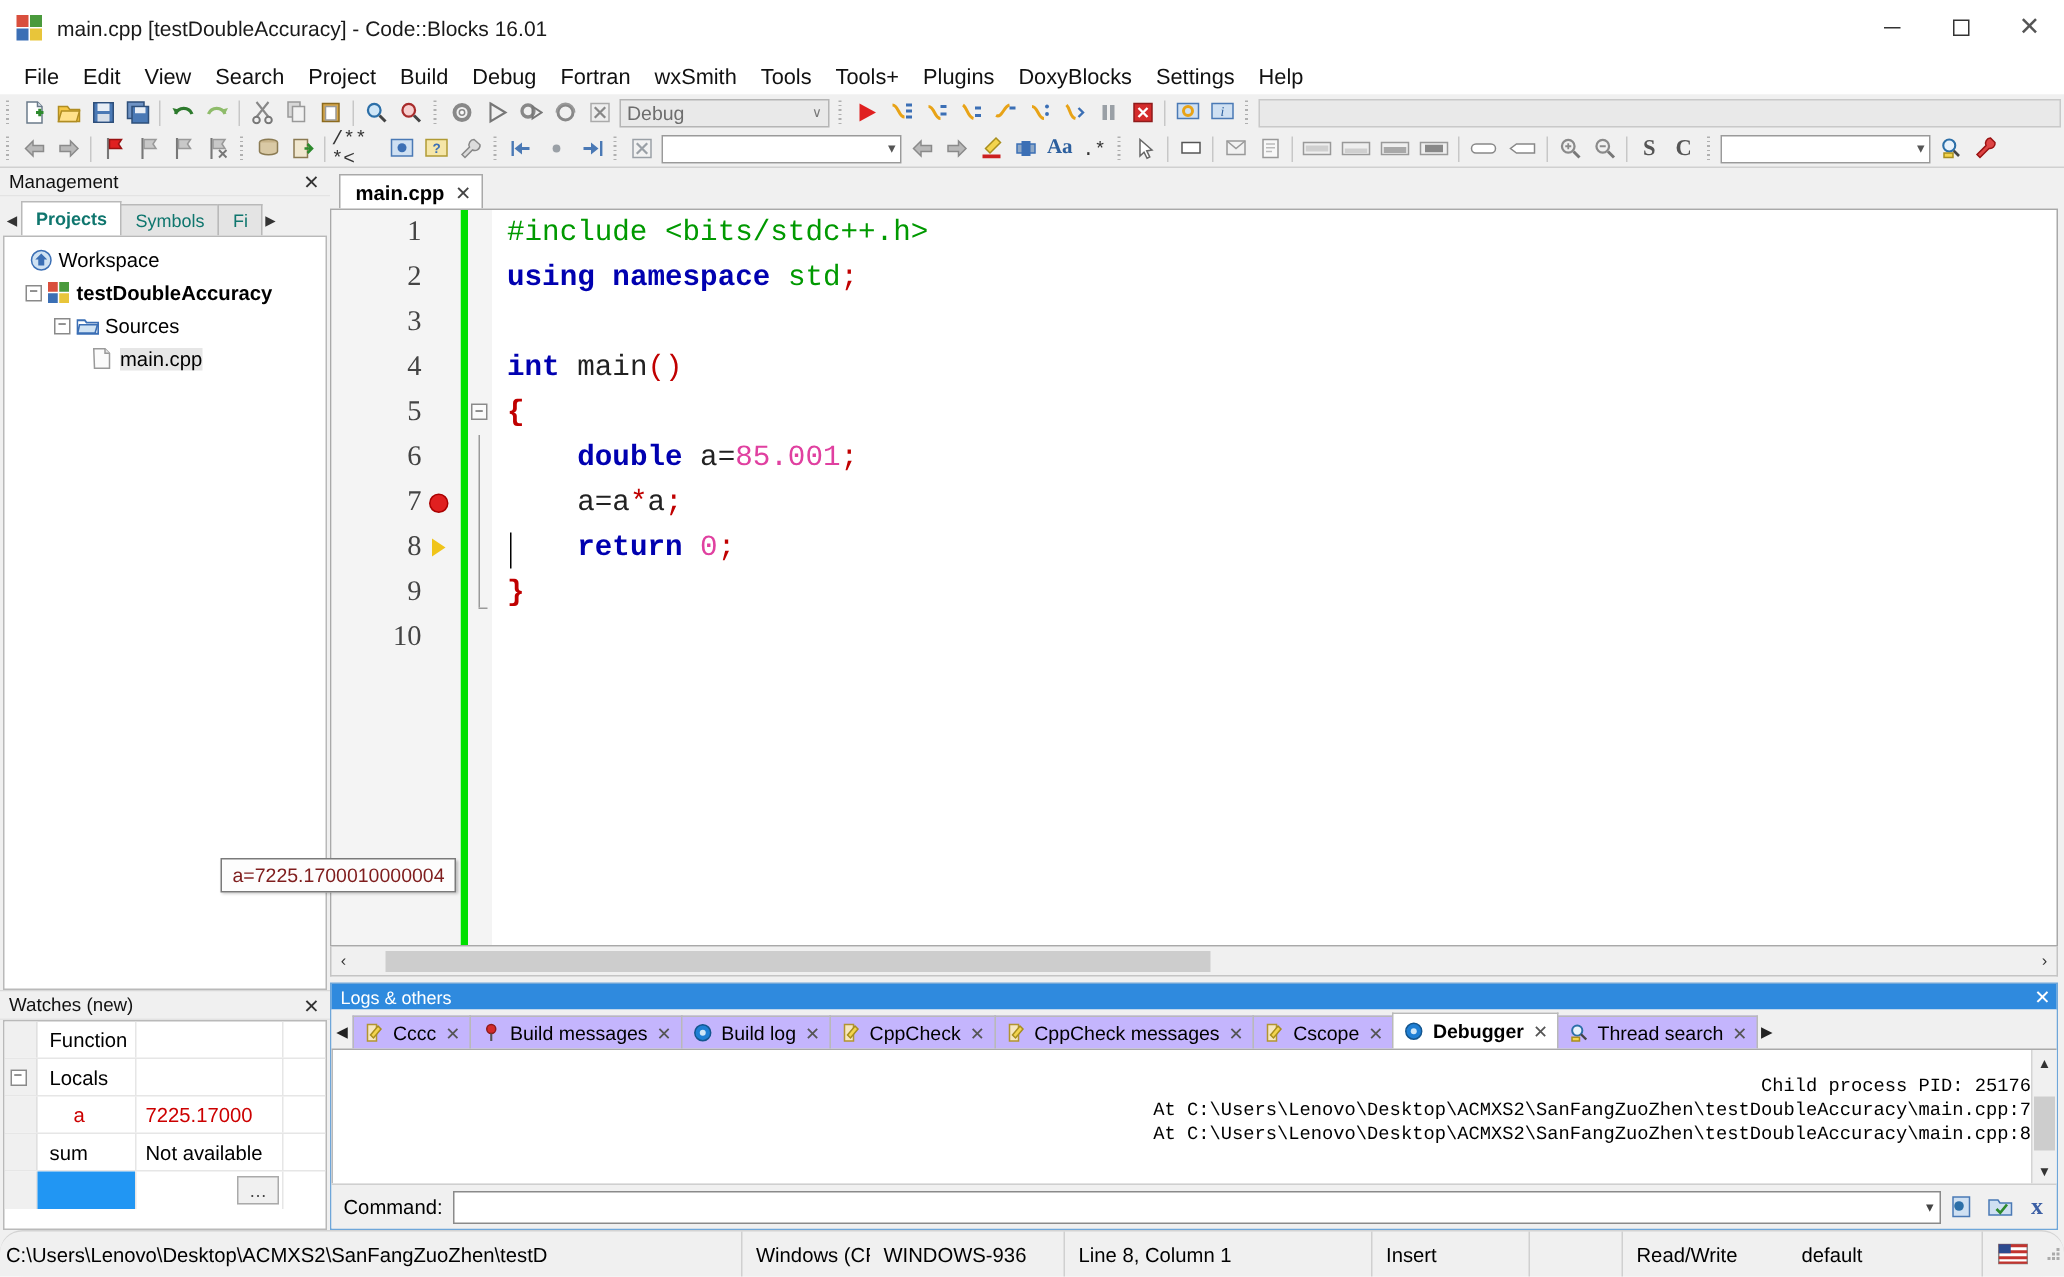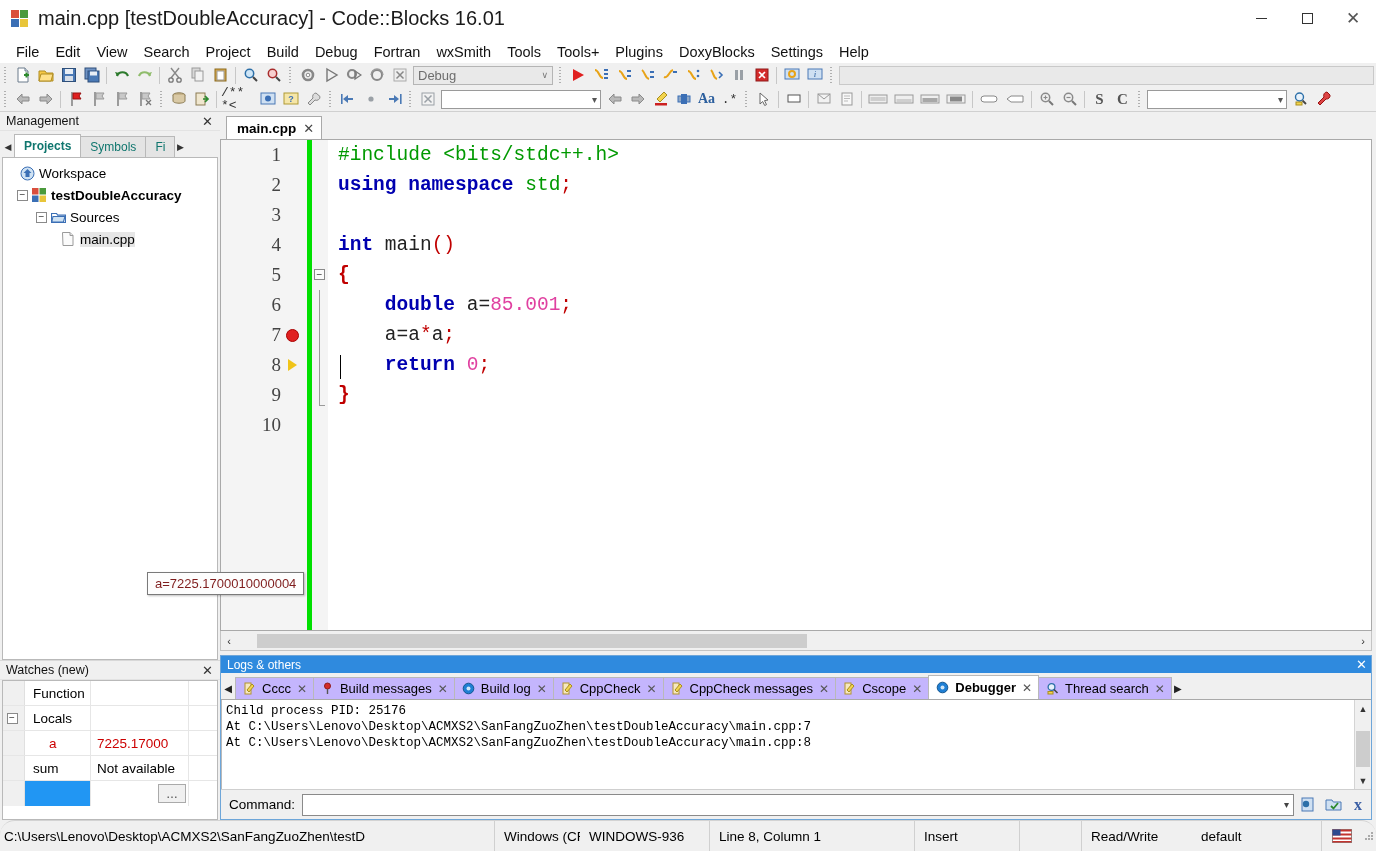--- a/index.html
+++ b/index.html
@@ -16,21 +16,21 @@
   .app { width:1376px; height:851px; display:flex; flex-direction:column; background:#f0f0f0; position:relative;}
 
   
   .titlebar{ height:38px; background:#ffffff; display:flex; align-items:center; flex:0 0 38px; border-bottom:1px solid #ffffff;}
   .title-icon{ width:18px;height:18px;margin-left:11px;margin-right:9px; position:relative;}
   .title-icon i{ position:absolute; width:8px;height:8px; }
   .title-icon i:nth-child(1){left:0;top:0;background:#d94f3d;}
   .title-icon i:nth-child(2){left:9px;top:0;background:#4a9a3c;}
   .title-icon i:nth-child(3){left:0;top:9px;background:#3b6fb5;}
   .title-icon i:nth-child(4){left:9px;top:9px;background:#e8c53a;}
-  .title-text{ font-size:20px; color:#1a1a1a; }
+  .title-text{ font-size:14px; color:#1a1a1a; }
   .win-btns{ margin-left:auto; display:flex; height:38px;}
   .win-btn{ width:46px;height:38px; display:flex;align-items:center;justify-content:center; color:#333; font-size:15px;}
   .glyph-min{ display:block;width:11px;height:1px;background:#333;}
   .glyph-max{ display:block;width:11px;height:11px;border:1px solid #333;}
   .glyph-close{font-size:17px;line-height:1;font-family:"DejaVu Sans",sans-serif;font-weight:300;color:#555;}
 
   
   .menubar{ height:25px; background:#ffffff; display:flex; align-items:flex-end; padding-left:8px; flex:0 0 25px;}
   .menu-item{ padding:3px 8px; font-size:14.5px; color:#111; cursor:default; white-space:nowrap;}
 
@@ -118,21 +118,21 @@
   .logs{ flex:0 0 165px; margin:4px 4px 0 0; display:flex; flex-direction:column; border:1px solid #6ea6d9; min-height:0;}
   .logcap{ height:17px; background:#2f8ade; color:#fff; display:flex;align-items:center; padding:0 4px 0 6px; font-size:12px;}
   .logcap .x{ margin-left:auto; font-size:13px;}
   .logtabs{ height:27px; display:flex; align-items:flex-end; background:#f0f0f0; border-bottom:1px solid #a9a9a9; overflow:hidden;}
   .ltarrow{ width:14px;height:22px;display:flex;align-items:center;justify-content:center;font-size:10px;color:#222;}
   .ltab{ height:22px; padding:0 6px 0 7px; display:flex;align-items:center;gap:6px; font-size:13px;
      border:1px solid #b9b9b9; border-bottom:none; background:#c4b5fd; margin-right:-1px; white-space:nowrap;}
   .ltab.active{ background:#fff; font-weight:bold; height:24px;}
   .ltab .x{ font-size:12px; color:#555; font-weight:normal;}
   .logbody{ flex:1 1 auto; background:#fff; display:flex; min-height:0; border-left:1px solid #b9b9b9;}
-  .logtext{ flex:1 1 auto; padding:3px 0 0 4px; font-family:"Liberation Mono", monospace; font-size:12.5px; line-height:16px; color:#000; overflow:hidden; white-space:pre;}
+  .logtext{ flex:1 1 auto; padding:16px 0 0 4px; font-family:"Liberation Mono", monospace; font-size:12.5px; line-height:16px; color:#000; overflow:hidden; white-space:pre;text-align:right;}
   .vscroll{ width:17px; flex:0 0 17px; background:#f0f0f0; border-left:1px solid #d4d4d4; display:flex;flex-direction:column;}
   .vsb{ height:17px; display:flex;align-items:center;justify-content:center;font-size:9px;color:#333;}
   .vstrack{ flex:1 1 auto; position:relative;}
   .vsthumb{ position:absolute;left:1px;right:1px;top:14px;height:36px;background:#cdcdcd;}
   .cmdrow{ height:30px; background:#f0f0f0; display:flex;align-items:center; border-top:1px solid #cfcfcf; padding:0 2px 0 4px; gap:3px;}
   .cmdlbl{ font-size:13.5px; padding:0 4px;}
   .cmdinput{ flex:1 1 auto; height:22px; background:#fff; border:1px solid #8a8a8a; display:flex;align-items:center;justify-content:flex-end; padding-right:4px;}
   .cmdinput .ca{ font-size:10px;color:#444;}
   .cmdbtn{ width:22px;height:22px; display:flex;align-items:center;justify-content:center; border:1px solid transparent;}
 

